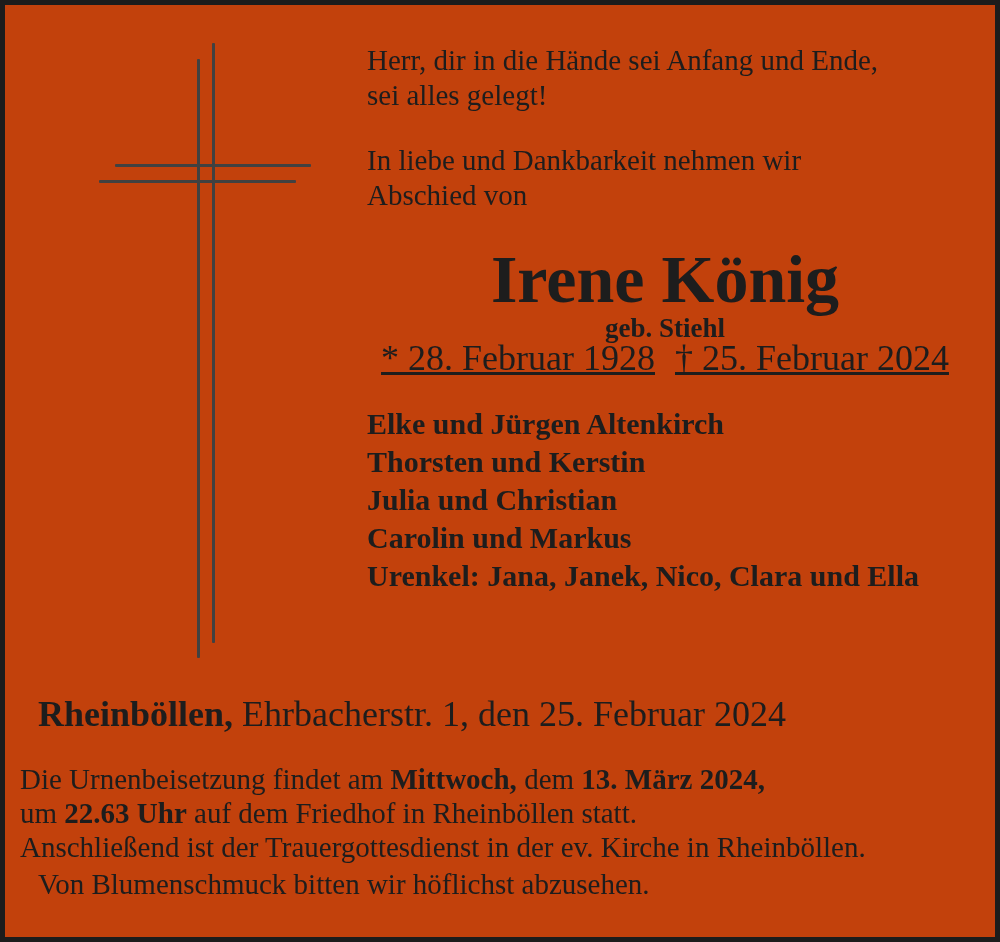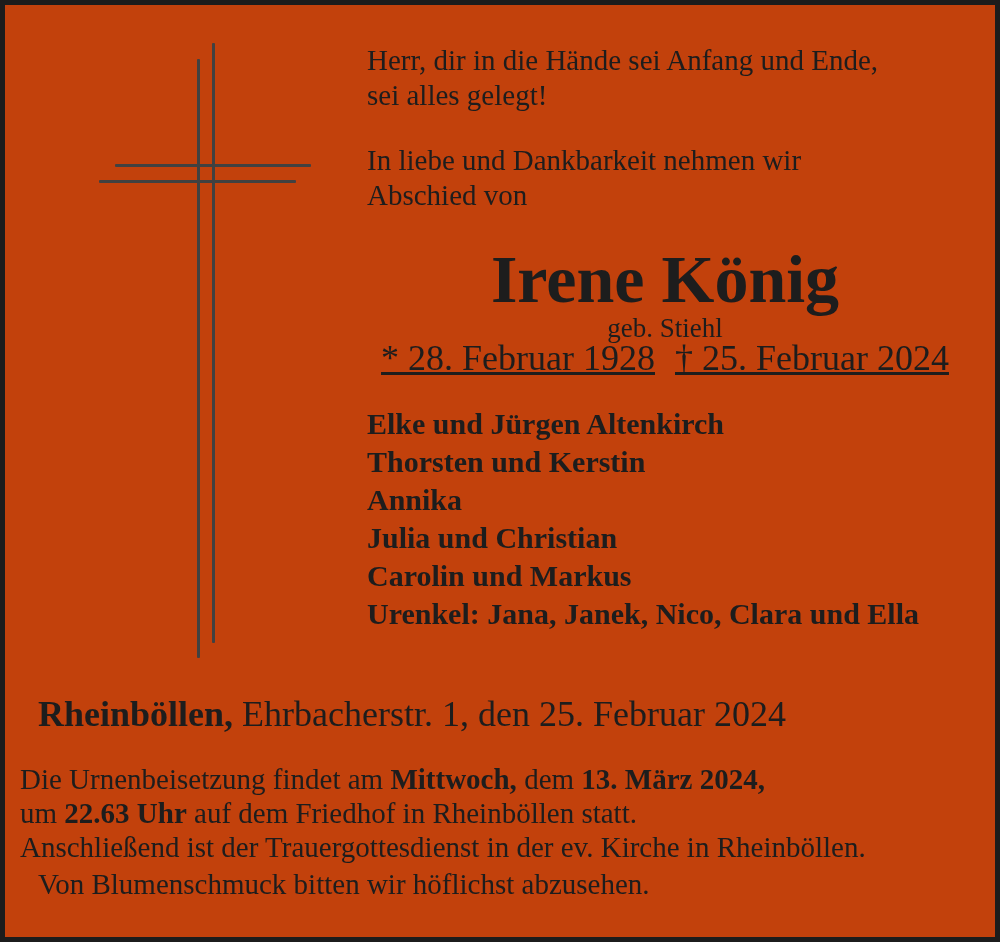--- a/index.html
+++ b/index.html
@@ -20,21 +20,21 @@
   .h1 { left: 110px; top: 159px; width: 196px; height: 3px; }
   .h2 { left: 94px;  top: 175px; width: 197px; height: 3px; }
 
   .block { position: absolute; white-space: nowrap; }
   .quote   { left: 362px; top: 38px;  font-size: 29px; line-height: 35px; }
   .intro   { left: 362px; top: 138px; font-size: 29px; line-height: 35px; }
   .name-block {
     left: 360px; top: 244px; width: 600px;
     text-align: center; font-size: 68px; font-weight: 700; line-height: 60px;
   }
-  .maiden  { left: 360px; top: 308px; width: 600px; text-align: center; font-size: 27px; line-height: 30px; }
+  .maiden  { left: 360px; top: 308px; width: 600px; text-align: center; font-size: 27px; line-height: 30px; font-weight: bold; }
   .dates   { left: 360px; top: 336px; width: 600px; text-align: center; font-size: 36px; line-height: 34px; text-decoration: underline; }
   .dates .death { margin-left: 20px; }
   .mourners { left: 362px; top: 400px; font-size: 30px; font-weight: 700; line-height: 38px; }
   .place   { left: 33px; top: 692px; font-size: 36px; line-height: 34px; }
   .announce { left: 15px; top: 757px; font-size: 29px; line-height: 34px; }
   .closing { left: 33px; top: 862px; font-size: 29px; line-height: 34px; text-align: right; }
   .b { font-weight: 700; }
 </style>
 </head>
 <body>
@@ -62,21 +62,20 @@
 
   <div class="block maiden">geb. Stiehl</div>
 
   <div class="block dates">
     <span>* 28. Februar 1928</span><span class="death">† 25. Februar 2024</span>
   </div>
 
   <div class="block mourners">
       <div>Elke und Jürgen Altenkirch</div>
       <div>Thorsten und Kerstin</div>
-      <div>Annika</div>
       <div>Julia und Christian</div>
       <div>Carolin und Markus</div>
       <div>Urenkel: Jana, Janek, Nico, Clara und Ella</div>
     </div>
 
   <div class="block place">
     <span class="b">Rheinböllen,</span><span> Ehrbacherstr. 1, den 25. Februar 2024</span>
   </div>
 
   <div class="block announce">

